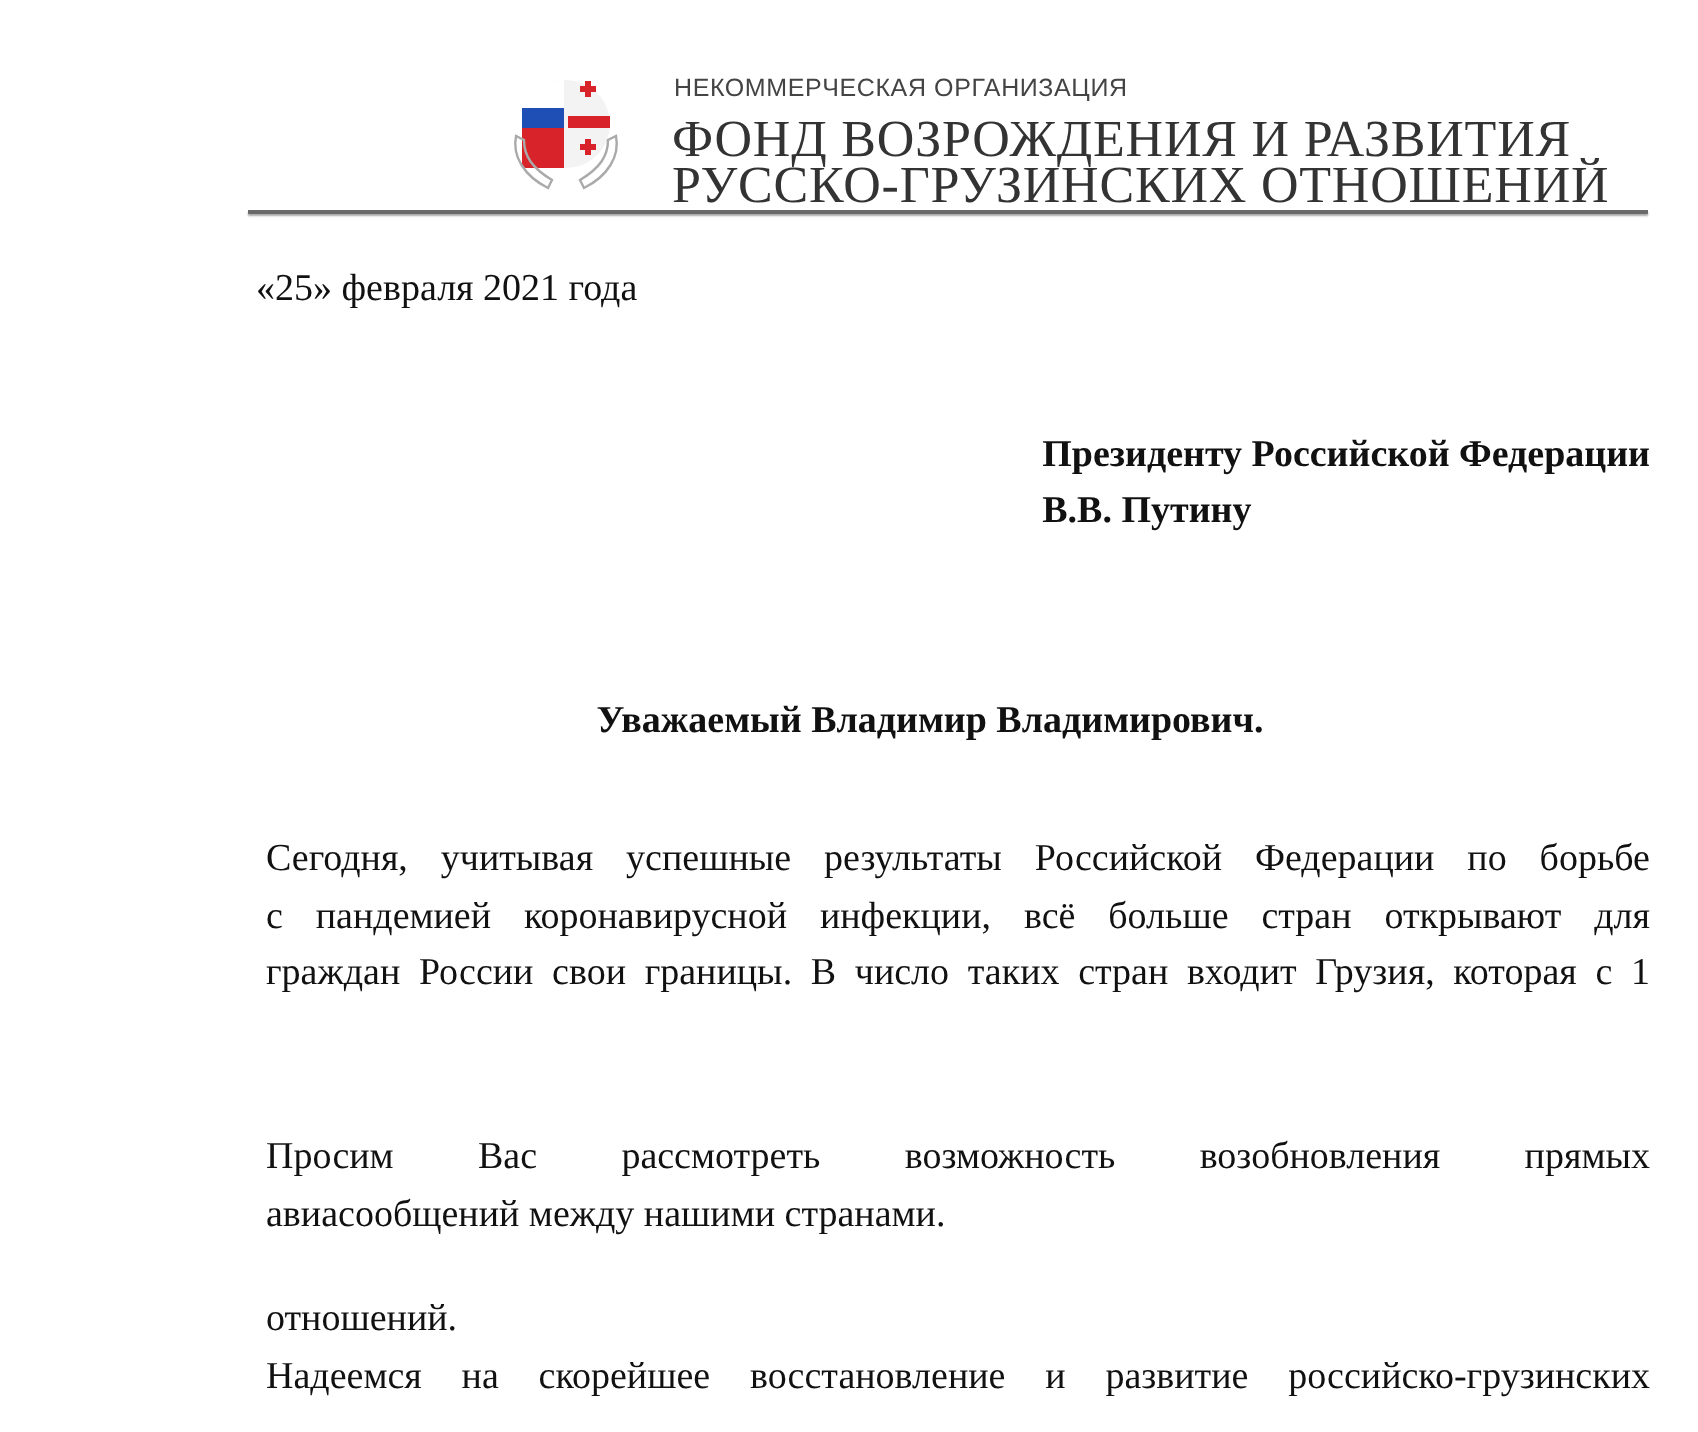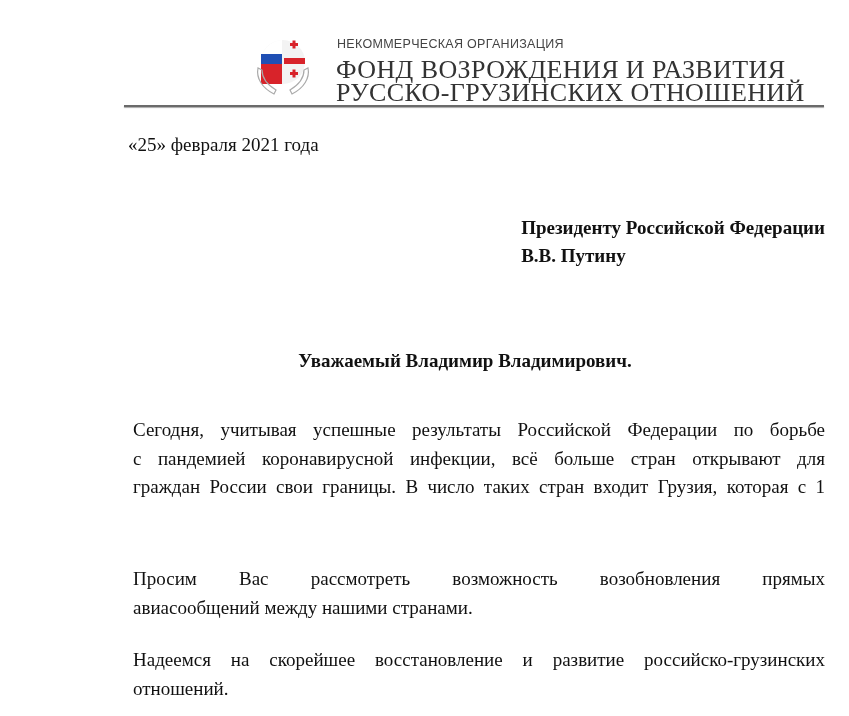--- a/index.html
+++ b/index.html
@@ -63,15 +63,15 @@
   <span class="line">с пандемией коронавирусной инфекции,  всё больше стран открывают для</span>
   <span class="line">граждан России свои границы. В число таких стран входит Грузия, которая с 1</span>
 </div>
 
 <div class="para p2">
   <span class="line">Просим Вас рассмотреть возможность возобновления прямых</span>
   <span class="line last">авиасообщений между нашими странами.</span>
 </div>
 
 <div class="para p3">
+  <span class="line last">отношений.</span>
   <span class="line">Надеемся на скорейшее восстановление и развитие российско-грузинских</span>
-  <span class="line last">отношений.</span>
 </div>
 
 </body></html>

